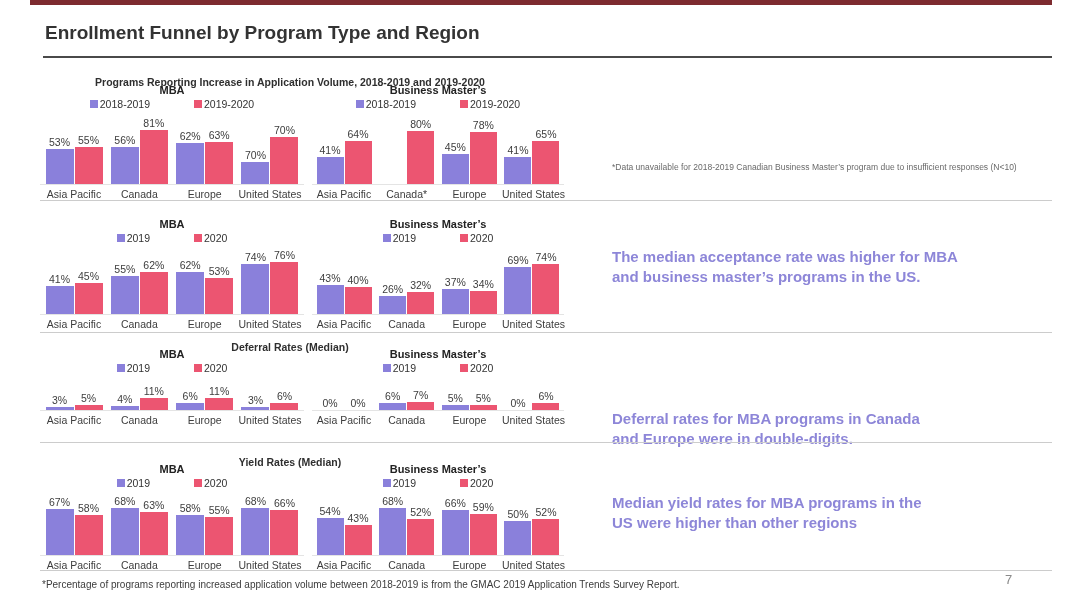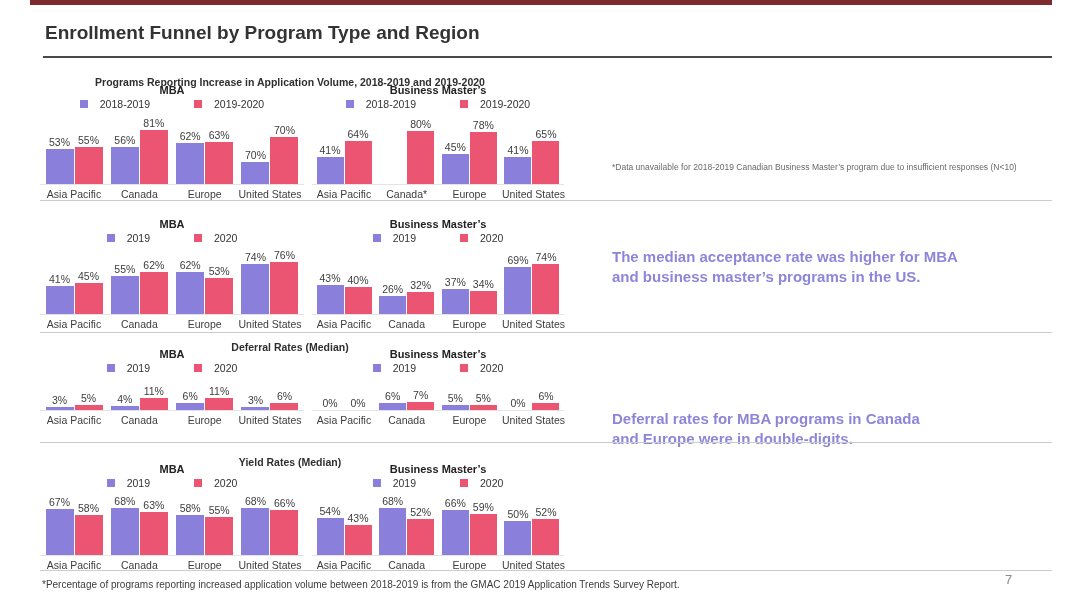--- a/index.html
+++ b/index.html
@@ -19,21 +19,21 @@
   .row-0 .section-title{top:12px;}
   .row-3 .section-title{top:13px;}
   .chart{position:absolute;top:20px;}
   .chart.mba{left:40px;width:264px;}
   .chart.bm{left:312px;width:252px;}
   .row-1 .chart{top:17px;}
   .row-2 .chart{top:15px;}
   .chart-title{text-align:center;font-size:11px;font-weight:bold;color:#222222;margin-bottom:2px;}
   .chart-legend{display:flex;justify-content:center;gap:44px;font-size:10.5px;color:#333333;
                 margin-bottom:4px;align-items:center;}
-  .legend-item{display:flex;align-items:center;gap:12px;}
+  .legend-item{display:flex;align-items:center;gap:2px;}
   .legend-swatch{width:8px;height:8px;display:inline-block;}
   .chart-plot{display:flex;align-items:flex-end;justify-content:space-between;
               border-bottom:1px solid #e4e4e4;padding:0 2px;}
   .row-0 .chart-plot{height:70px;}
   .row-1 .chart-plot{height:66px;}
   .row-2 .chart-plot{height:32px;}
   .row-3 .chart-plot{height:62px;}
   .group{display:flex;align-items:flex-end;gap:1px;width:64px;justify-content:center;}
   .bm .group{width:60px;}
   .barcell{display:flex;flex-direction:column;align-items:center;justify-content:flex-end;width:28px;}
@@ -560,18 +560,20 @@
             </div>
           </div>
         </div>
       <div class="chart-regions">
           <div class="region">Asia Pacific</div>
           <div class="region">Canada</div>
           <div class="region">Europe</div>
           <div class="region">United States</div>
         </div>
     </div>
+    <p class="annotation" style="color: rgb(141, 134, 216);">Median yield rates for MBA programs in the
+US were higher than other regions</p>
     <div class="divider"></div>
   </section>
 
   <p class="bottom-footnote">*Percentage of programs reporting increased application volume between 2018-2019 is from the GMAC 2019 Application Trends Survey Report.</p>
   <span class="page-number">7</span>
 </div>
 
 </body></html>

